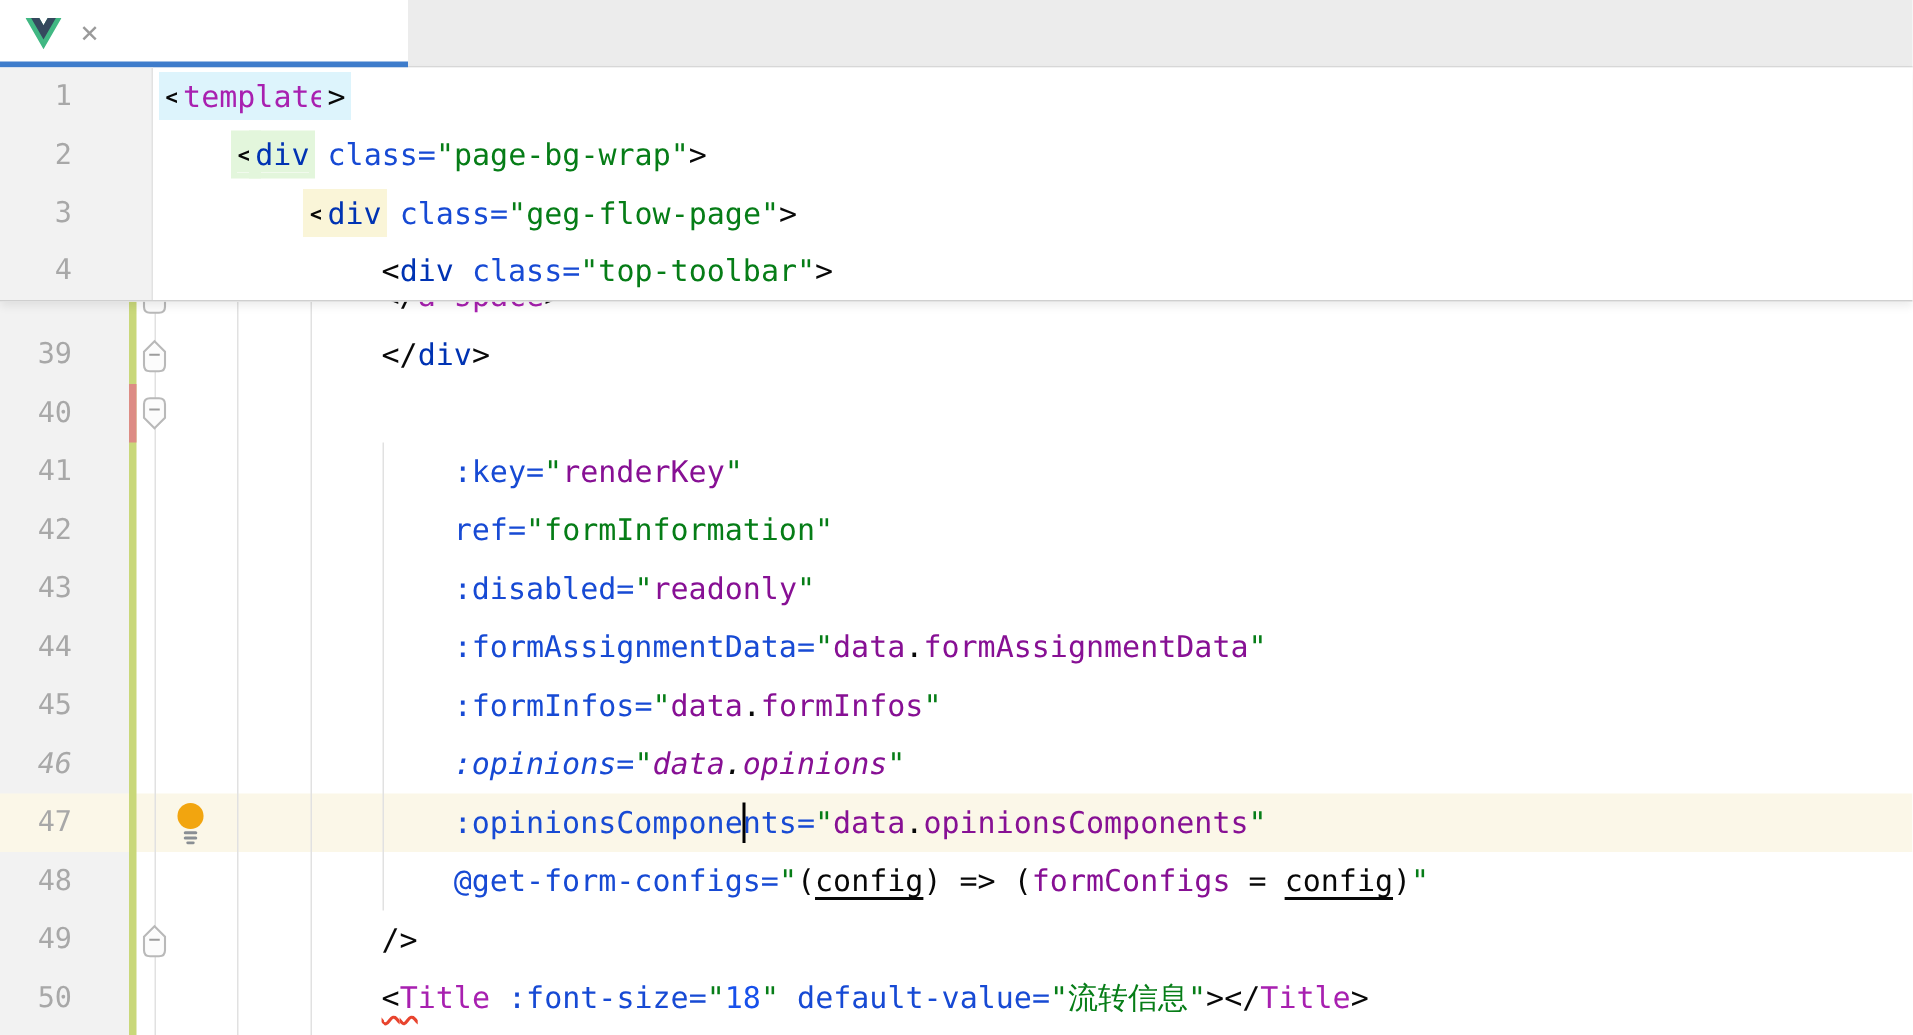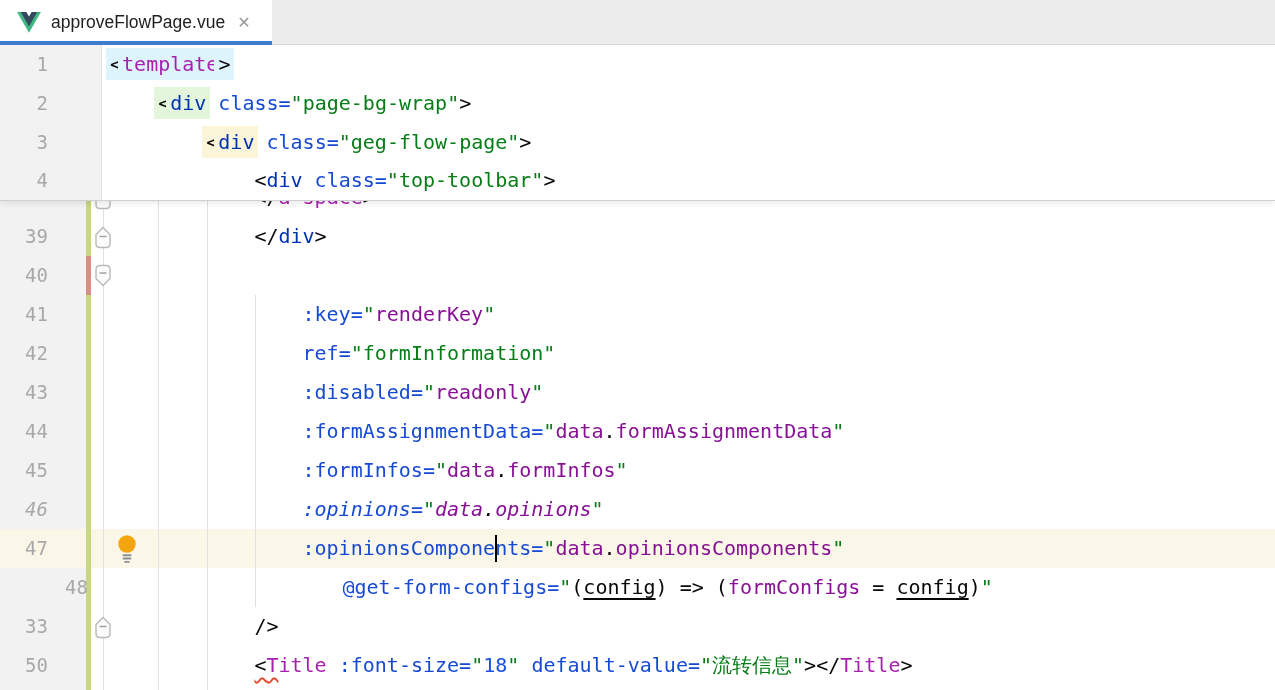--- a/index.html
+++ b/index.html
@@ -55,21 +55,20 @@
 <body>
 
 <div class="tabbar">
   <div class="tab">
     <span style="display:inline-flex;">
       <svg width="24" height="21" viewBox="0 0 24 21">
         <path d="M0 0 H9.23 L12 4.8 L14.77 0 H24 L12 20.8 Z" fill="#41B883"></path>
         <path d="M3.73 0 H9.23 L12 4.8 L14.77 0 H20.27 L12 14.4 Z" fill="#35495E"></path>
       </svg>
     </span>
-    <span class="tab-title">approveFlowPage.vue</span>
     <span class="tab-close">✕</span>
   </div>
   <div class="tab-underline"></div>
 </div>
 
 <div class="sticky">
   <div class="sticky-gutter"></div>
   <div class="srows" id="sticky-rows">
       <div class="row" style="height: 38.75px;">
         <span class="num" style="line-height: 38.75px;">1</span>
@@ -151,26 +150,26 @@
         <span class="num" style="line-height: 39px;">47</span>
         <span class="bulb"><svg width="22" height="30" viewBox="0 0 22 30">
             <circle cx="11" cy="10" r="8.7" fill="#f2a50f"></circle>
             <rect x="6.5" y="20.2" width="9" height="2" rx="1" fill="#8a8f94"></rect>
             <rect x="6.5" y="23.6" width="9" height="2" rx="1" fill="#8a8f94"></rect>
             <rect x="8.2" y="27" width="5.6" height="1.8" rx="0.9" fill="#8a8f94"></rect>
           </svg></span>
         <span class="code" style="left: 302.5px; line-height: 39px;"><span class="tk-attr">:opinionsComponents</span><span class="tk-attr">=</span><span class="tk-string">"</span><span class="tk-expr">data</span><span class="tk-punct">.</span><span class="tk-expr">opinionsComponents</span><span class="tk-string">"</span></span>
         <span class="caret" style="left: 494.996px;"></span>
       </div>
-      <div class="row" style="height: 39px; margin-left: 40px;">
+      <div class="row" style="height: 39px;">
         <span class="num" style="line-height: 39px;">48</span>
         <span class="code" style="left: 302.5px; line-height: 39px;"><span class="tk-attr">@get-form-configs</span><span class="tk-attr">=</span><span class="tk-string">"</span><span class="tk-punct">(</span><span class="tk-param">config</span><span class="tk-punct">) =&gt; (</span><span class="tk-expr">formConfigs</span><span class="tk-punct"> = </span><span class="tk-param">config</span><span class="tk-punct">)</span><span class="tk-string">"</span></span>
       </div>
       <div class="row" style="height: 39px;">
-        <span class="num" style="line-height: 39px;">33</span>
+        <span class="num" style="line-height: 39px;">49</span>
         <span class="foldicon" style="top: 6.5px;"><svg width="20" height="26" viewBox="0 0 20 26">
             <path d="M3 10.5 L10 3.5 L17 10.5 V19.5 Q17 23.5 13 23.5 H7 Q3 23.5 3 19.5 Z" fill="#fcfcfc" stroke="#b9b9b9" stroke-width="1.4"></path>
             <line x1="6.5" y1="12.5" x2="13.5" y2="12.5" stroke="#9d9d9d" stroke-width="1.4"></line>
           </svg></span>
         <span class="code" style="left: 254.375px; line-height: 39px;"><span class="tk-punct">/&gt;</span></span>
       </div>
       <div class="row" style="height: 39px;">
         <span class="num" style="line-height: 39px;">50</span>
         <span class="code" style="left: 254.375px; line-height: 39px;"><span class="tk-punct sq">&lt;</span><span class="tk-component sq">T</span><span class="tk-component">itle</span><span class="tk-punct"> </span><span class="tk-attr">:font-size</span><span class="tk-attr">=</span><span class="tk-string">"</span><span class="tk-number">18</span><span class="tk-string">"</span><span class="tk-punct"> </span><span class="tk-attr">default-value</span><span class="tk-attr">=</span><span class="tk-string">"流转信息"</span><span class="tk-punct">&gt;</span><span class="tk-punct">&lt;/</span><span class="tk-component">Title</span><span class="tk-punct">&gt;</span></span>
       </div>

